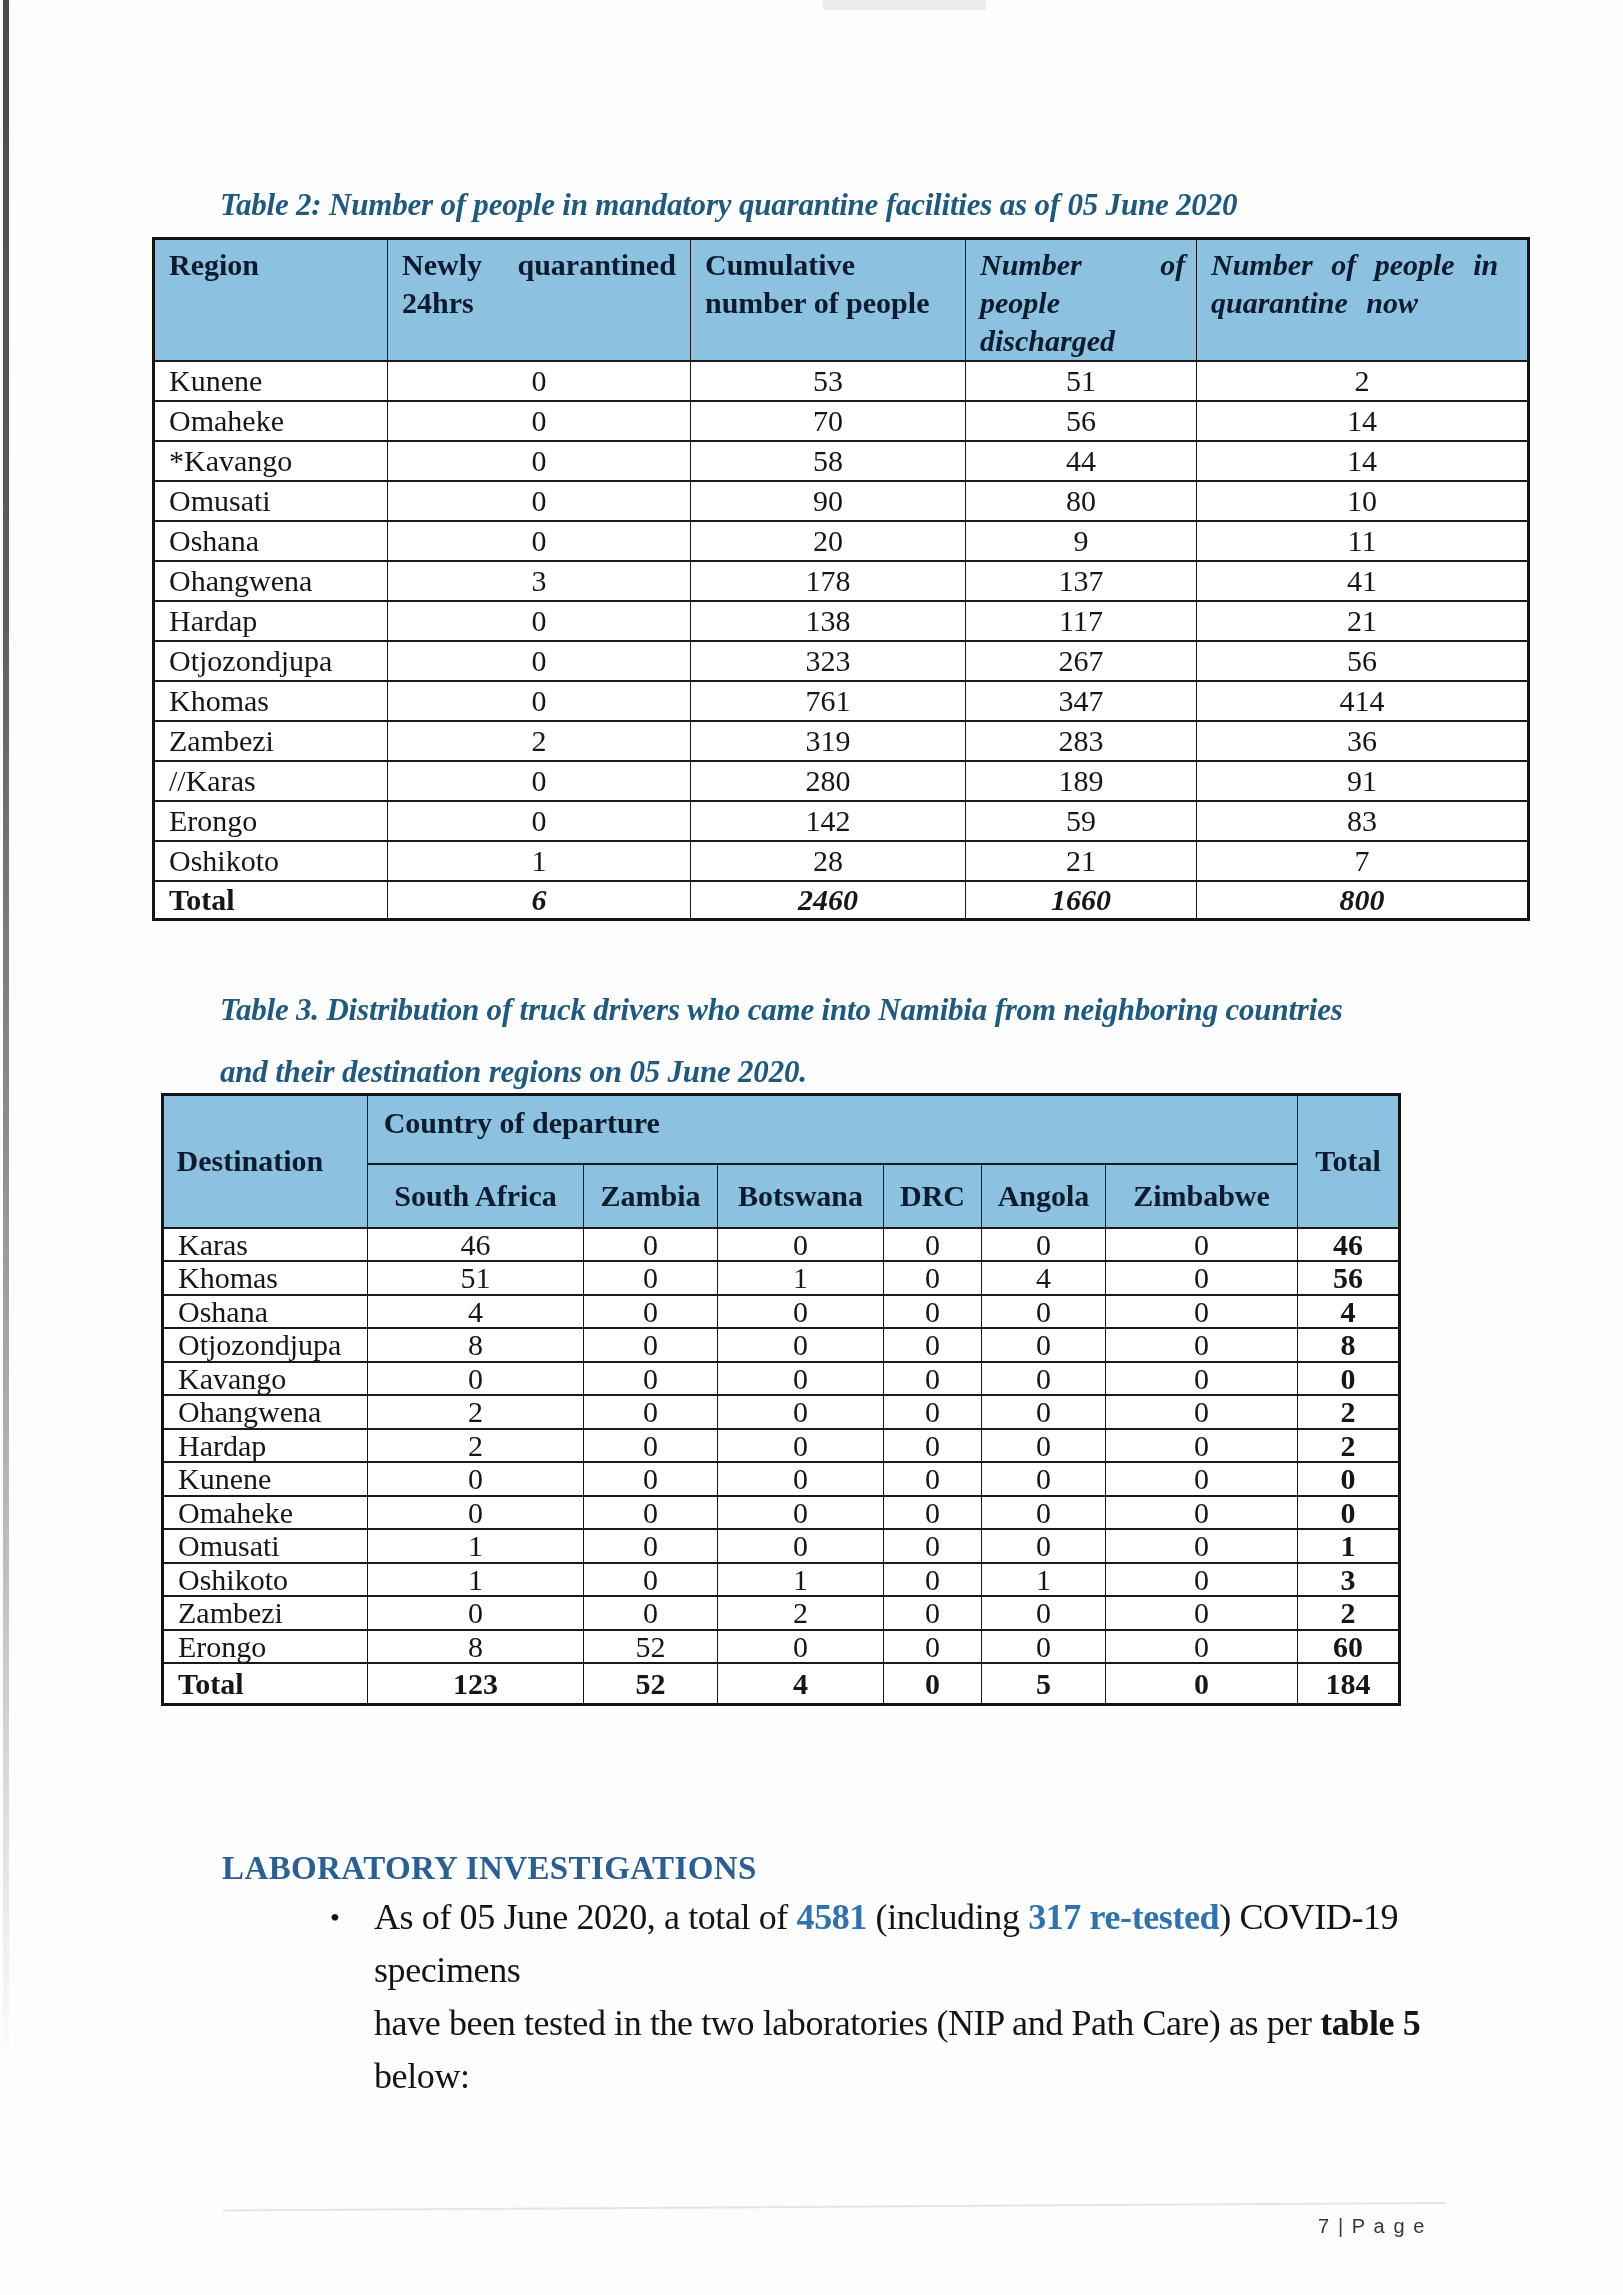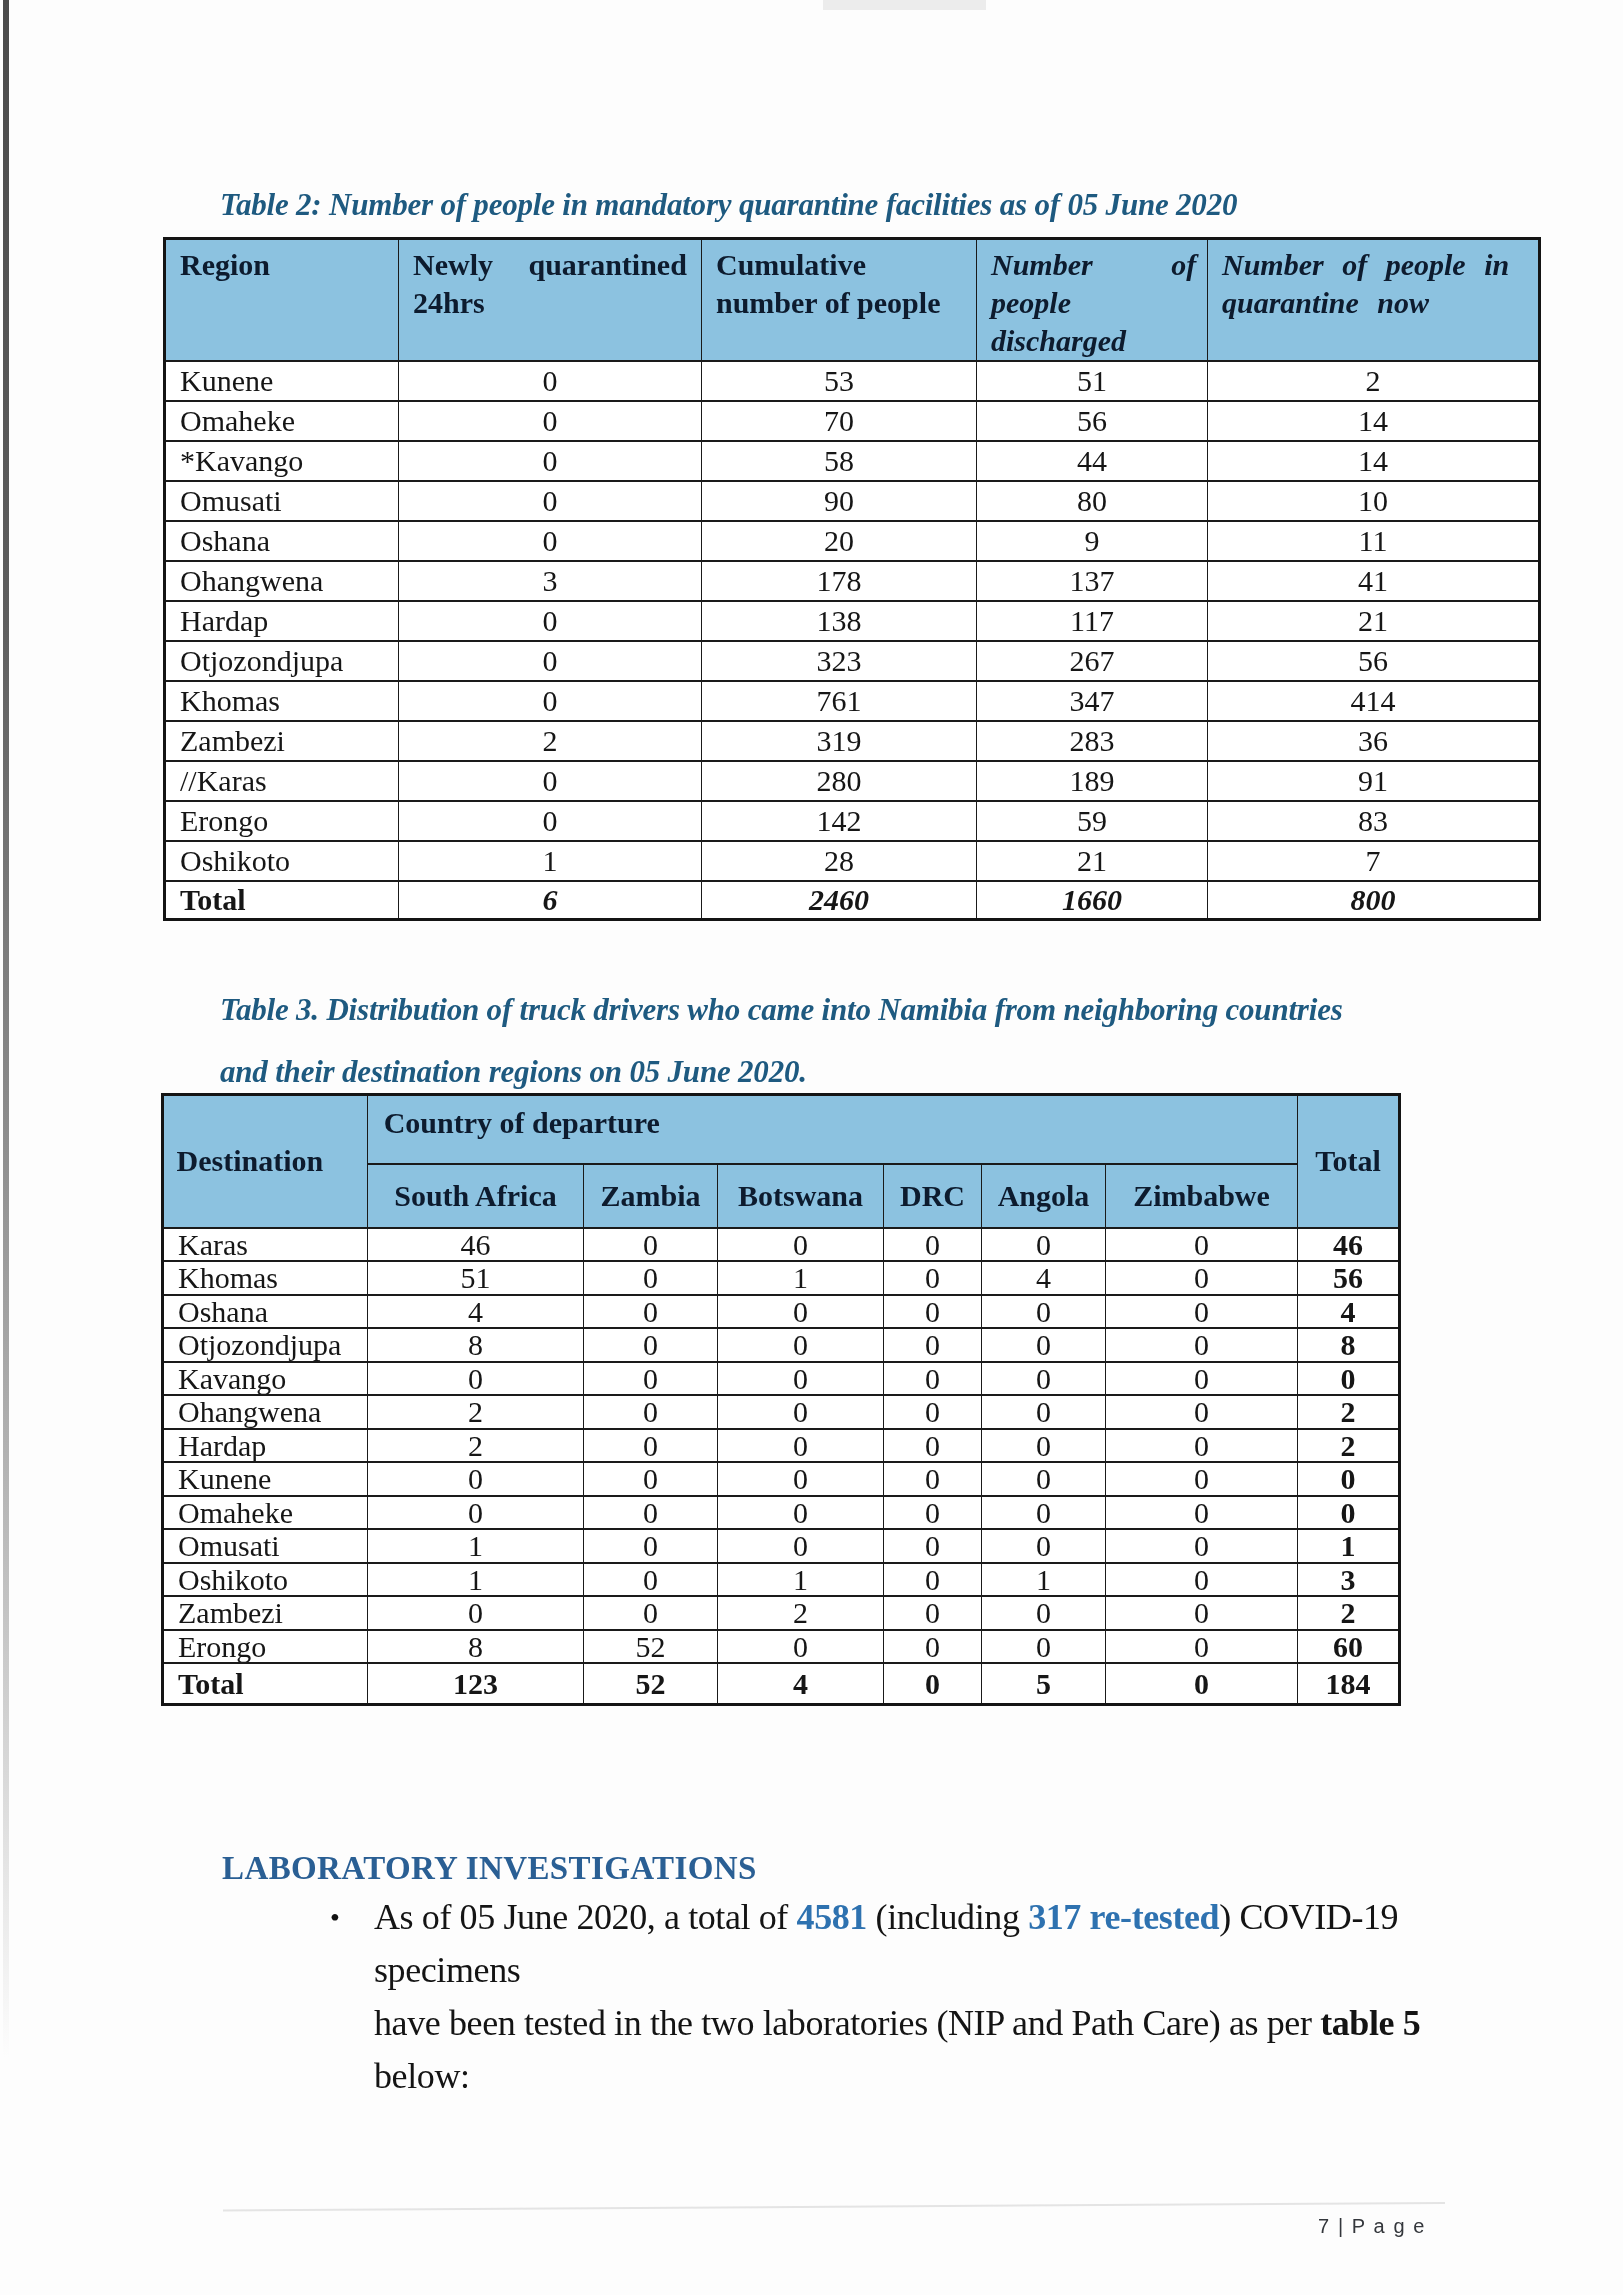--- a/index.html
+++ b/index.html
@@ -42,21 +42,21 @@
   .doc-table th {
     background:#8cc2e0; color:#0d1b2e;
     font-weight:bold; text-align:left; vertical-align:top;
     white-space:pre-line; line-height:38px;
     padding:5.5px 7.9px 0 14px; font-size:30px;
   }
   .doc-table td {
     text-align:center; vertical-align:middle; line-height:1.05; padding:0;
   }
   .doc-table td:first-child { text-align:left; padding-left:14px; }
-  #table2 { left:163px; top:237px; width:1375px;border-radius:23px; }
+  #table2 { left:152px; top:237px; width:1375px;border-radius:23px; }
   #table2 thead tr { height:119px; }
   #table2 tbody tr { height:40px; }
   #table2 tfoot tr { height:39px; }
   #table2 th.italic { font-style:italic; }
   #table2 th.ws-a { word-spacing:28px; }
   #table2 th.ws-b { word-spacing:71px; }
   #table2 th.ws-c { word-spacing:11px; }
   #table2 tfoot td { font-weight:bold; font-style:italic; }
   #table2 tfoot td:first-child { font-style:normal; }
   #table3 { left:161px; top:1093px; width:1238px; }

